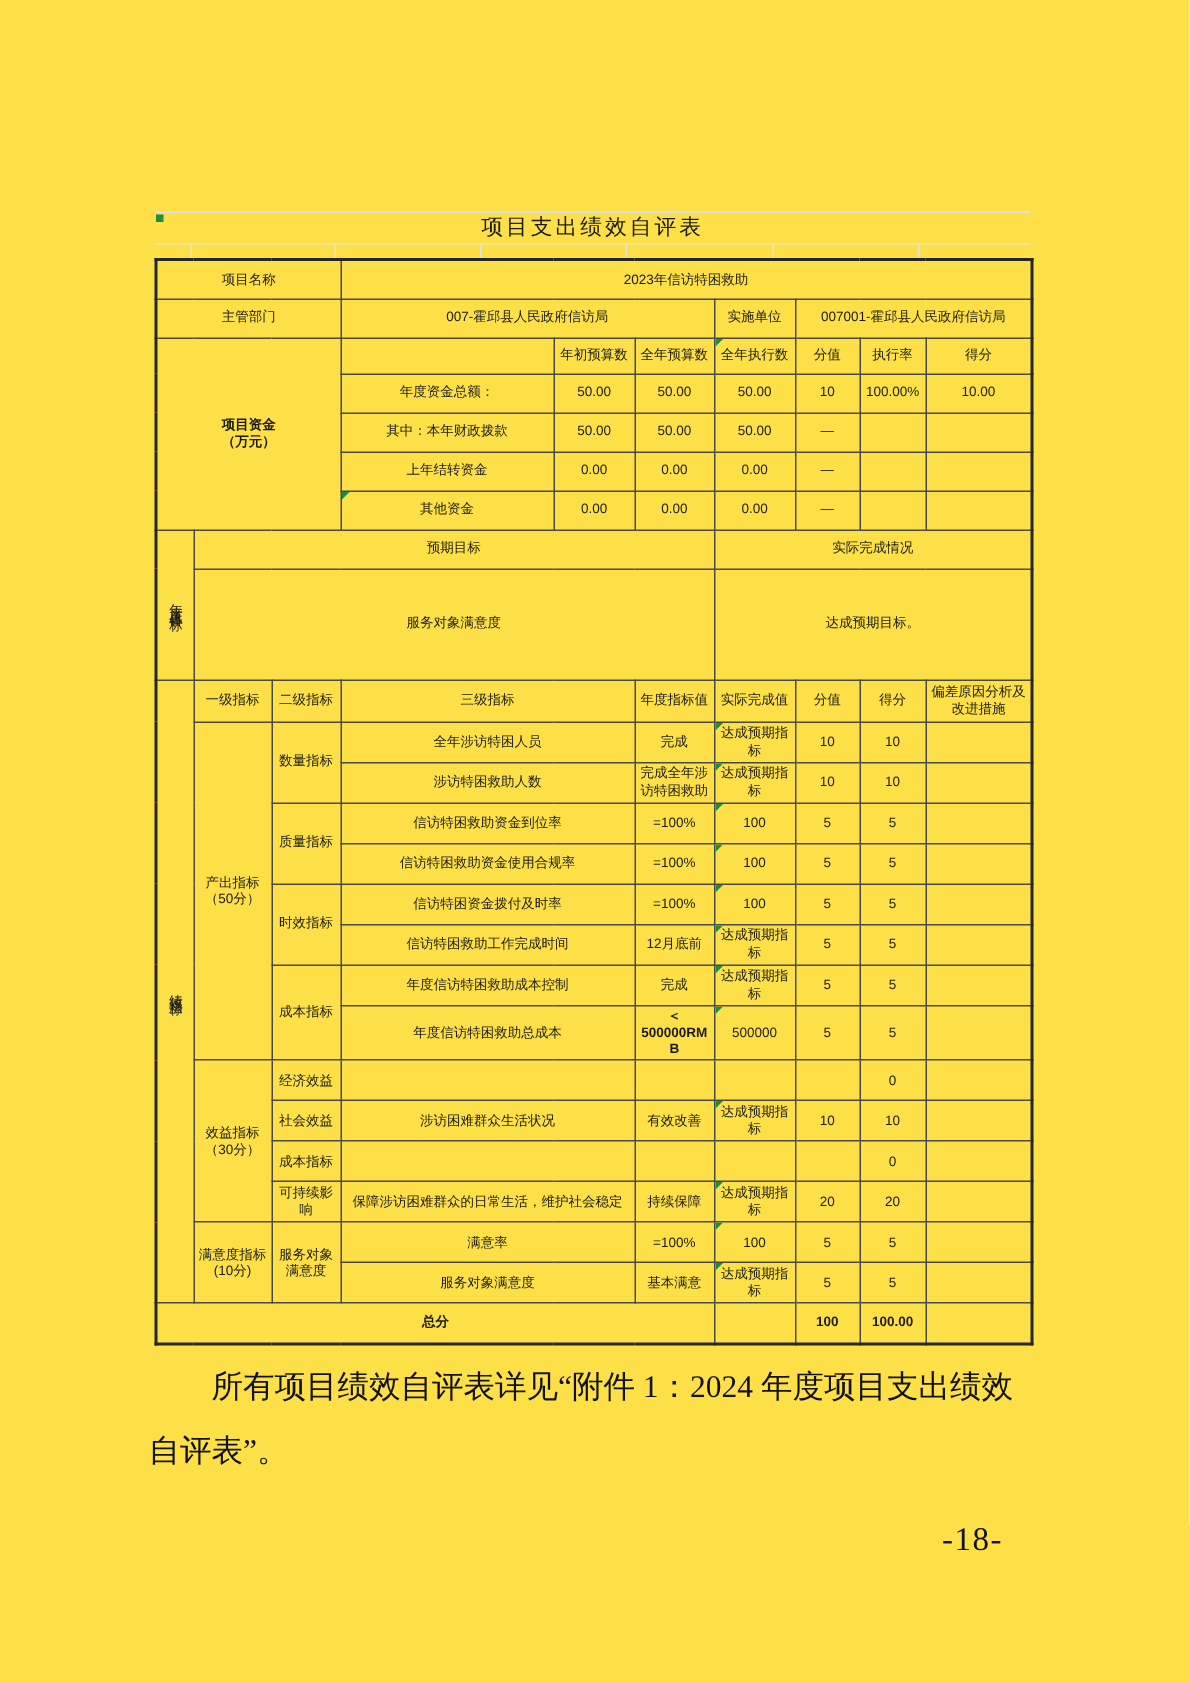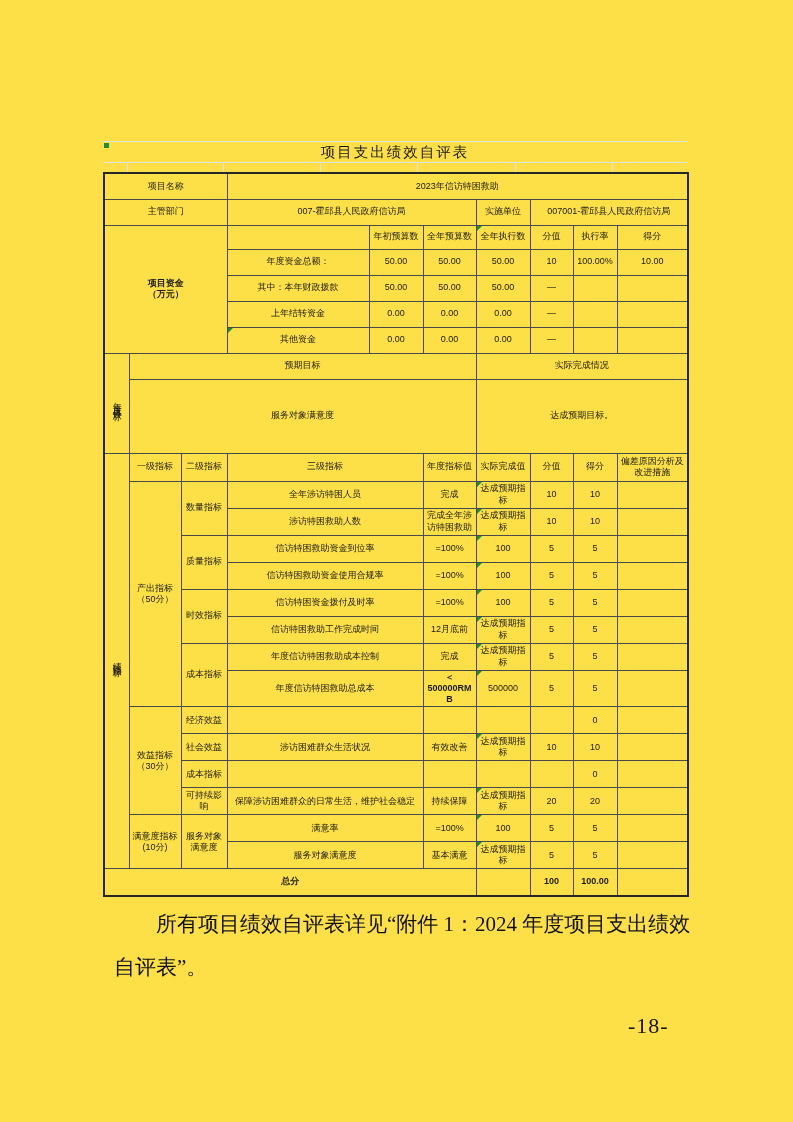--- a/index.html
+++ b/index.html
@@ -25,21 +25,21 @@
   tr.r24{height:24px} tr.r26{height:26px} tr.r27{height:27px} tr.r28{height:28px} tr.r74{height:74px}
   td.tl { text-align:left; padding-left:4px; }
   td.pre { white-space:pre-line;font-weight:bold; }
   td.b, .b { font-weight:bold; }
   td.vert span { writing-mode:vertical-lr; text-orientation:upright; letter-spacing:2px; line-height:1; display:inline-block; }
   td.gm { position:relative; }
   td.gm::before { content:""; position:absolute; top:0; left:0; width:0; height:0;
                   border-top:5px solid #1e8e3e; border-right:5px solid transparent; }
 
   
-  .footnote { position:absolute; left:114px; top:903px; width:596px;
+  .footnote { position:absolute; left:99px; top:903px; width:596px;
               font-family:"Liberation Serif", serif; font-size:21px; line-height:43px;
               text-indent:2em; color:#111; }
   .pageno { position:absolute; left:628px; top:1013px; font-family:"Liberation Serif", serif;
             font-size:22px; letter-spacing:1px; color:#111; }
 </style>
 </head>
 <body>
 
 <div class="page">
   <div class="sheet">

